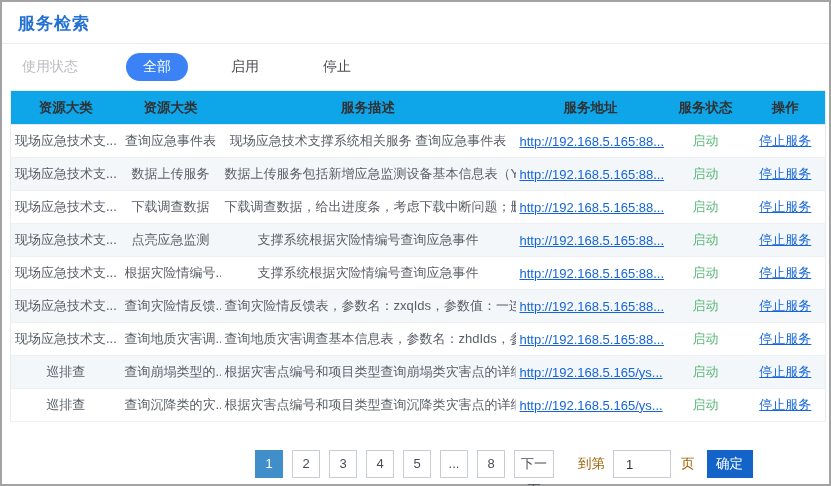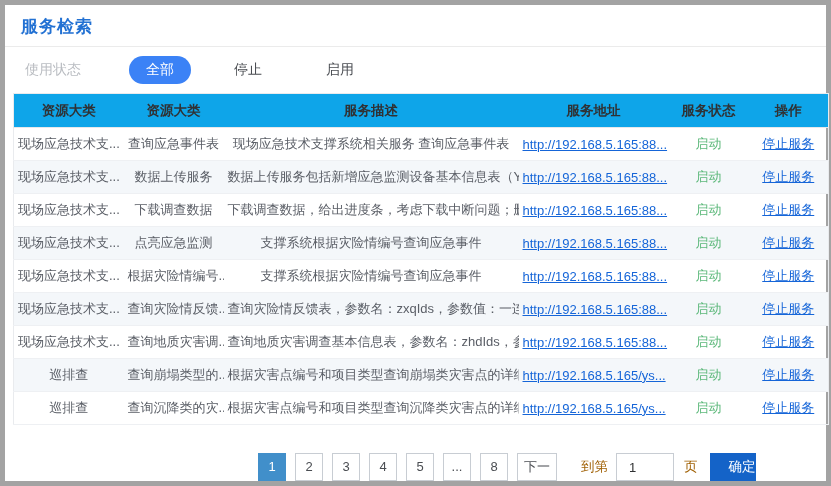--- a/index.html
+++ b/index.html
@@ -6,21 +6,21 @@
   html, body { width: 831px; height: 486px; }
   body {
     font-family: "Liberation Sans", "DejaVu Sans", sans-serif;
     background: #fff;
     color: #5a5e66;
     font-size: 13px;
     overflow: hidden;
   }
   .page {
     width: 831px; height: 486px;
-    border: 5px solid #a3a3a3;
+    border: 2px solid #a3a3a3;
     background: #fff;
     position: relative;
   }
   
   .page-header { padding: 10px 16px 8px 16px; }
   .page-title { color: #2271d3; font-size: 17px; font-weight: bold; letter-spacing: 1px; }
   .header-divider { border: none; border-top: 1px solid #ebebeb; }
 
   
   .filter-bar { display: flex; align-items: center; height: 46px; padding: 0 20px; }
@@ -71,38 +71,37 @@
   .page-input {
     width: 58px; height: 28px; border: 1px solid #c8cdd3;
     font-size: 13px; color: #303133; padding: 0 0 0 12px; margin-right: 10px;
     font-family: "Liberation Sans", "DejaVu Sans", sans-serif;
   }
   .unit-label { margin-right: 12px; }
   .confirm-btn {
     width: 46px; height: 28px; background: #1463c8; color: #fff;
     border: none; font-size: 13.5px; cursor: pointer;
     font-family: Liberation Sans, sans-serif;
-    text-align: right;
   }
 </style>
 </head>
 <body>
 
 <div class="page">
 
   <div class="page-header">
     <span class="page-title">服务检索</span>
   </div>
   <hr class="header-divider">
 
   <div class="filter-bar">
     <span class="filter-label">使用状态</span>
     <span class="filter-option active">全部</span>
+    <span class="filter-option">启用</span>
     <span class="filter-option">停止</span>
-    <span class="filter-option">启用</span>
   </div>
 
   <table class="services-table">
     <colgroup>
       <col style="width:110px">
         <col style="width:100px">
         <col style="width:295px">
       <col style="width:150px">
         <col style="width:80px">
         <col style="width:80px">

